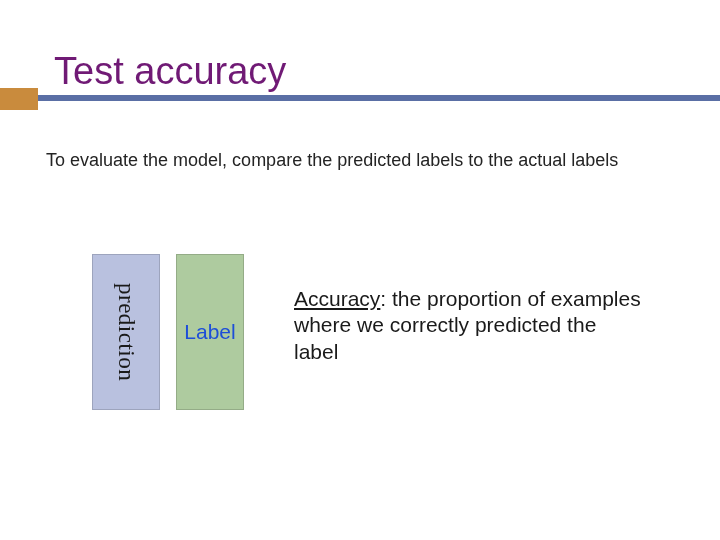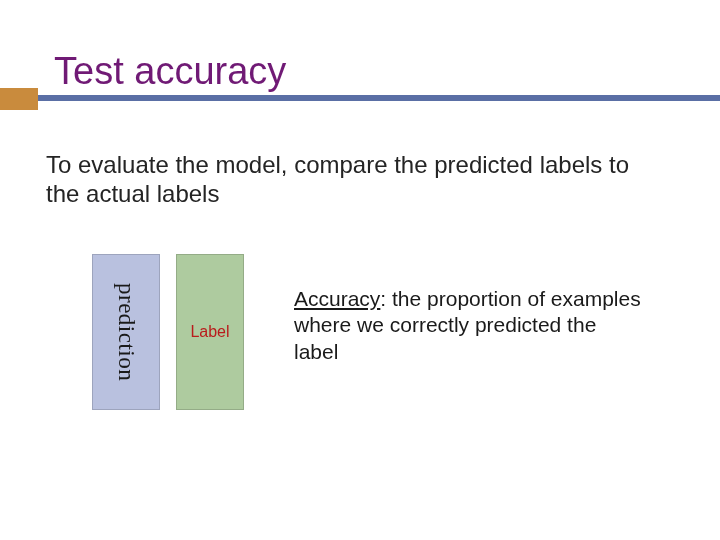--- a/index.html
+++ b/index.html
@@ -41,21 +41,21 @@
     top: 7px;
     width: 682px;
     height: 6px;
     background: #5a6fa5;
   }
   .intro {
     position: absolute;
     left: 46px;
     top: 150px;
     width: 590px;
-    font-size: 24px;
+    font-size: 18px;
     color: #242424;
     line-height: 1.22;
   }
   .box {
     position: absolute;
     top: 254px;
     height: 156px;
     width: 68px;
     border: 1px solid rgba(0,0,0,0.15);
     display: flex;
@@ -73,22 +73,22 @@
   .box-pred span {
     display: block;
     writing-mode: vertical-rl;
     text-orientation: mixed;
     font-size: 23px;
     color: #1a1a1a;
     font-family: Georgia, 'Times New Roman', serif;
     letter-spacing: 0.5px;
   }
   .box-label span {
-    font-size: 16px;
-    color: #b91c1c;
+    font-size: 21px;
+    color: #1d4ed8;
   }
   .definition {
     position: absolute;
     left: 294px;
     top: 286px;
     width: 350px;
     font-size: 21px;
     color: #1a1a1a;
     line-height: 1.25;
   }

